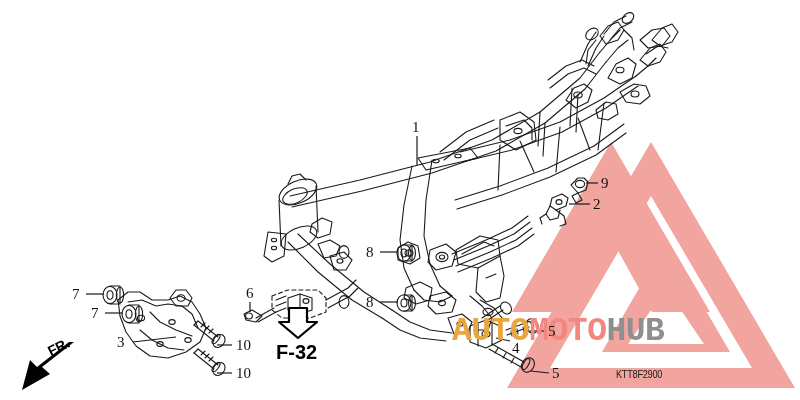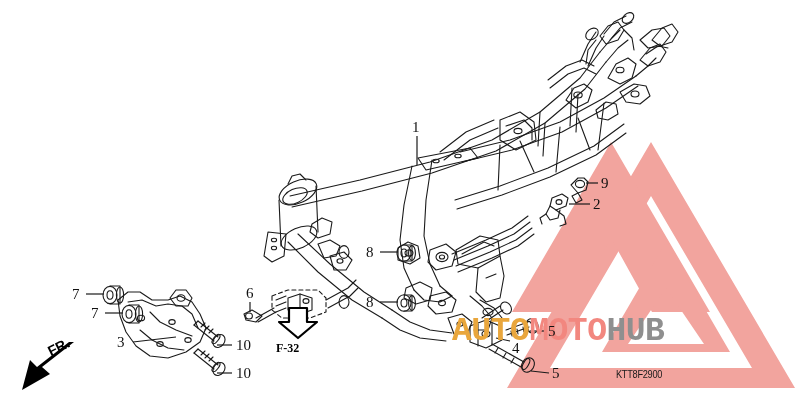--- a/index.html
+++ b/index.html
@@ -44,23 +44,23 @@
     font-weight:bold;
     font-size:14px;
     color:#000;
     transform:rotate(-26deg);
     transform-origin:left bottom;
     white-space:nowrap;
   }
   #f32-label{
     position:absolute;
     left:276px;top:341px;
-    font-family:Liberation Serif, serif;
+    font-family:Liberation Sans, sans-serif;
     font-weight:bold;
-    font-size:12px;
+    font-size:20px;
     color:#000;
     white-space:nowrap;
   }
   .wm-text{
     position:absolute;
     left:452px;top:313px;
     font-family:Liberation Mono, monospace;
     font-weight:bold;
     font-size:33px;
     letter-spacing:-0.5px;

